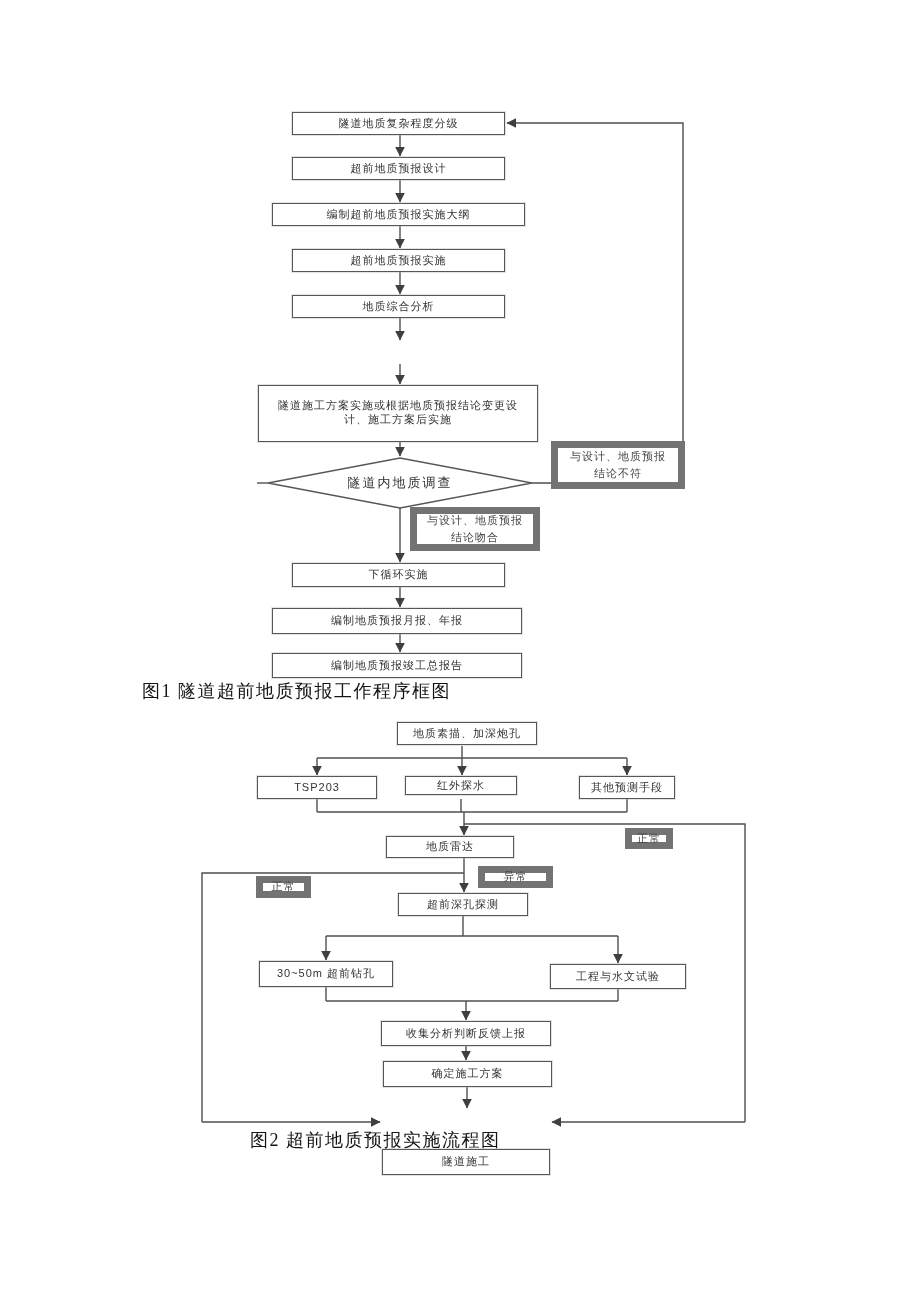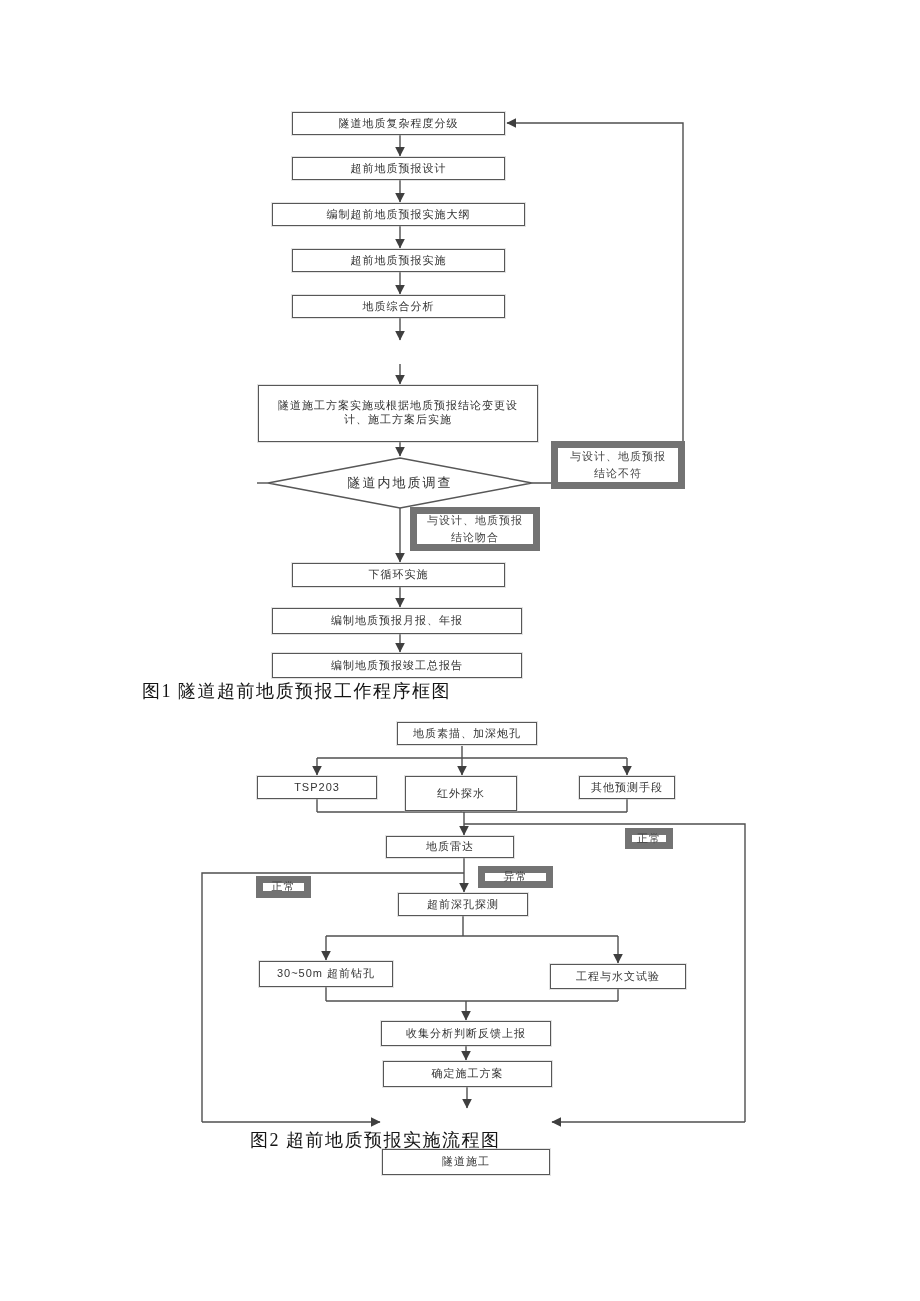--- a/index.html
+++ b/index.html
@@ -100,21 +100,21 @@
   <div class="fbox" style="left:272px; top:608px; width:250px; height:26px;">编制地质预报月报、年报</div>
 
   <div class="fbox" style="left:272px; top:653px; width:250px; height:25px;">编制地质预报竣工总报告</div>
 
   <div class="fcap" style="left:142px; top:679px;">图1 隧道超前地质预报工作程序框图</div>
 
   <div class="fbox" style="left:397px; top:701px; width:140px; height:23px;margin-top:21px;">地质素描、加深炮孔</div>
 
   <div class="fbox" style="left:257px; top:776px; width:120px; height:23px;">TSP203</div>
 
-  <div class="fbox" style="left:405px; top:776px; width:112px; height:35px;">红外探水</div>
+  <div class="fbox" style="left:405px; top:776px; width:112px; height:19px;">红外探水</div>
 
   <div class="fbox" style="left:579px; top:776px; width:96px; height:23px;">其他预测手段</div>
 
   <div class="fbox" style="left:386px; top:836px; width:128px; height:22px;text-align:right;">地质雷达</div>
 
   <div class="flabel" style="left:478px; top:866px; width:75px; height:22px;">异常</div>
 
   <div class="flabel" style="left:256px; top:876px; width:55px; height:22px;">正常</div>
 
   <div class="flabel" style="left:625px; top:828px; width:48px; height:21px;">正常</div>

